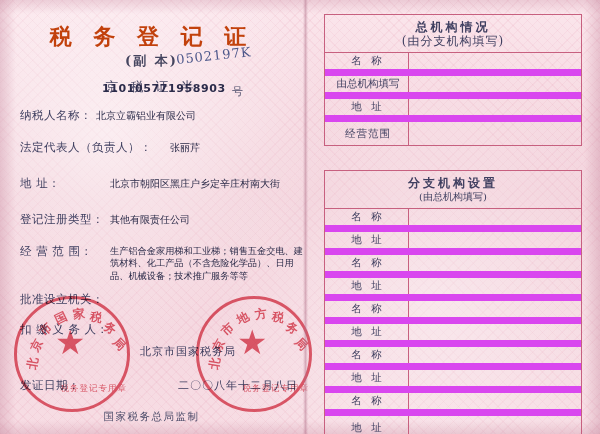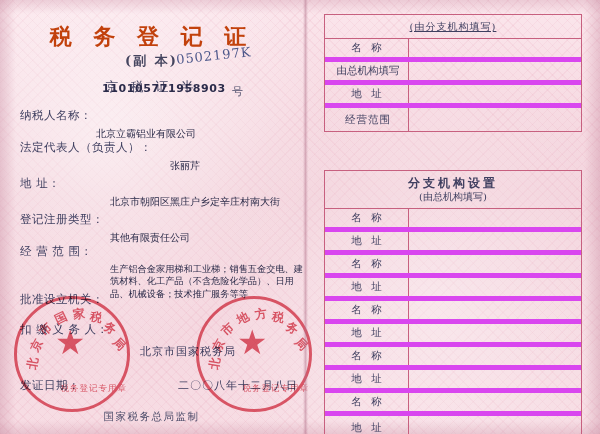--- a/index.html
+++ b/index.html
@@ -132,21 +132,20 @@
   .field-value {
     position: absolute;
     left: 76px;
     top: 1px;
     font-family: "DejaVu Sans", "Liberation Sans", sans-serif;
     font-size: 10px;
     color: #2a2a48;
     line-height: 13px;
     white-space: pre-line;
     width: 210px;
-    margin-top: 18px;
   }
   .field-value.small {
     font-size: 9.2px;
     line-height: 12.4px;
   }
 
   
   .bottom-line {
     position: absolute;
     left: 20px;
@@ -250,27 +249,26 @@
     padding: 5px 0 4px 0;
     border-bottom: 1px solid #c7607f;
     line-height: 14px;
   }
   .tbl-head .h1 {
     font-size: 12px;
     letter-spacing: 3px;
     font-weight: bold;
   }
   .tbl-head .h2 {
-    font-size: 10px;
+    font-size: 12px;
     letter-spacing: 1px;
-    text-decoration: underline;
   }
   .trow {
     display: flex;
-    border-bottom: 5px solid #d946ef;
+    border-bottom: 7px solid #d946ef;
     height: 23px;
     box-sizing: border-box;
   }
   .trow:last-child { border-bottom: none; }
   .tcell-label {
     width: 84px;
     border-right: 1px solid #c7607f;
     box-sizing: border-box;
     display: flex;
     align-items: center;
@@ -388,20 +386,21 @@
       <div class="seal-bottom">税务登记专用章</div>
     </div>
   </div>
 
   <div class="fold"></div>
 
   <div class="right-page">
 
     <div class="tbl" style="top:14px;">
       <div class="tbl-head">
+        <div class="h1">总机构情况</div>
         <div class="h2">(由分支机构填写)</div>
       </div>
       <div class="trow">
         <div class="tcell-label">名  称</div>
         <div class="tcell-value"></div>
       </div>
       <div class="trow">
         <div class="tcell-label" style="letter-spacing:0px">由总机构填写</div>
         <div class="tcell-value"></div>
       </div>

